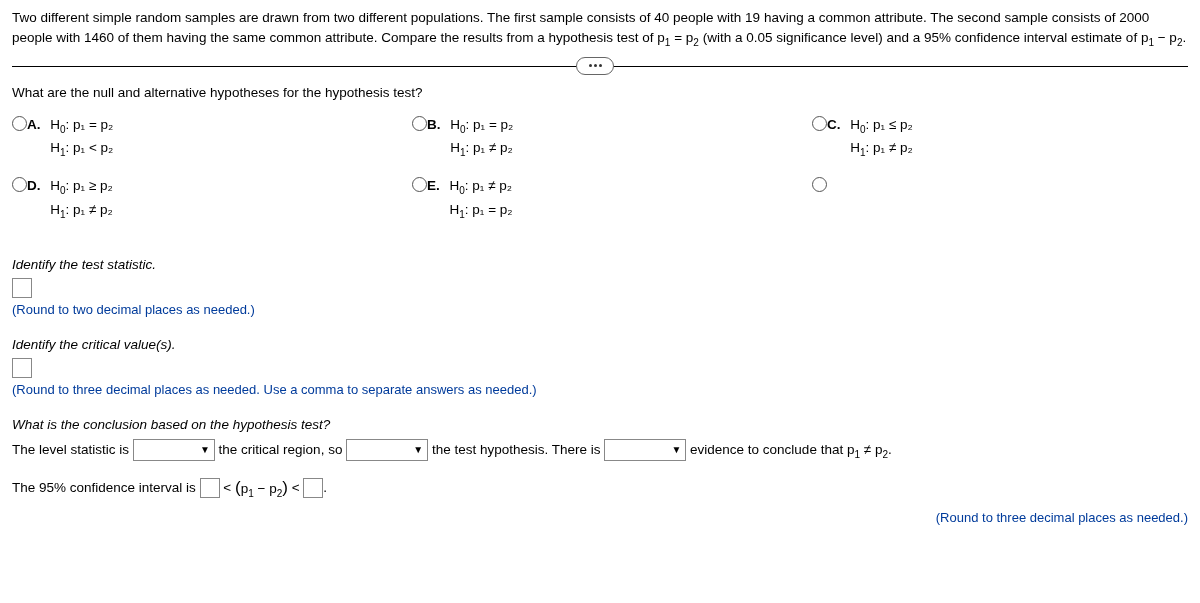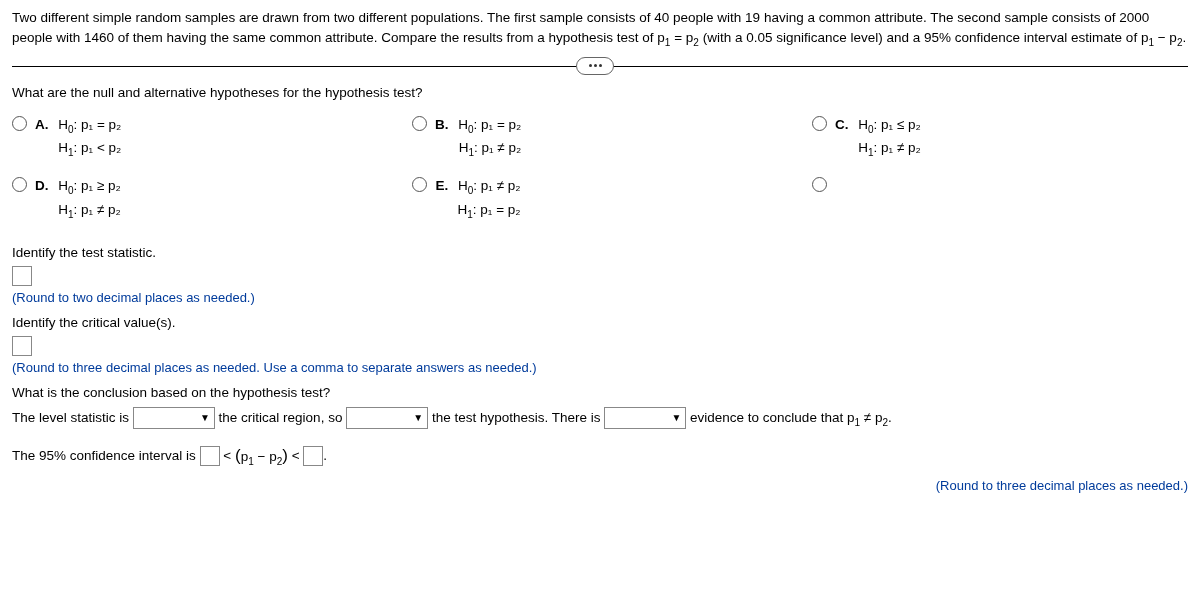--- a/index.html
+++ b/index.html
@@ -19,28 +19,28 @@
     position: absolute; top: -9px; left: 48%;
     background: #fff; border: 1px solid #666; border-radius: 9px;
     width: 36px; height: 16px; display: flex; align-items: center;
     justify-content: center; font-size: 10px; letter-spacing: 1px;
   }
   .more-pill span { display:inline-block; width:3px; height:3px; background:#333; border-radius:50%; margin:0 1px;}
   .sub { font-size: 10px; vertical-align: sub; }
   .q { margin-bottom: 14px; }
   .choices { display: flex; gap: 60px; margin-top: 10px; }
   .col { flex: 0 0 340px; }
-  .choice { display: flex; align-items: flex-start; gap: 8px; margin-bottom: 14px; text-align: right; }
+  .choice { display: flex; align-items: flex-start; margin-bottom: 14px; }
   .radio {
     width: 13px; height: 13px; border: 1px solid #555; border-radius: 50%;
     flex-shrink: 0; margin-top: 2px;
   }
   .choice-label { font-weight: bold; margin-right: 6px; }
   .hyp-line { line-height: 1.6; }
-  .section { margin-top: 8px; margin-bottom: 6px; }
+  .section { margin-top: 20px; margin-bottom: 6px; font-style: italic; }
   .small-input {
     display: inline-block; width: 18px; height: 18px;
     border: 1px solid #888; vertical-align: middle;
   }
   .note { color: #003b9b; font-size: 13px; margin: 4px 0 10px 0; }
   .dropdown {
     display: inline-flex; align-items: center;
     border: 1px solid #888; height: 20px; min-width: 72px;
     padding: 0 4px; vertical-align: middle; font-size: 12px;
     justify-content: flex-end;

